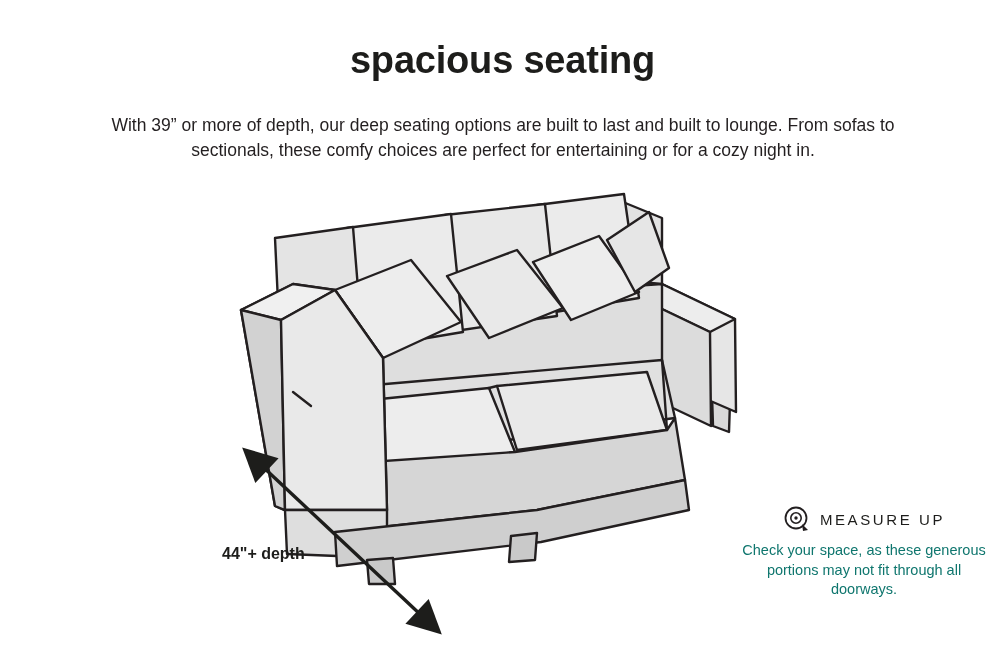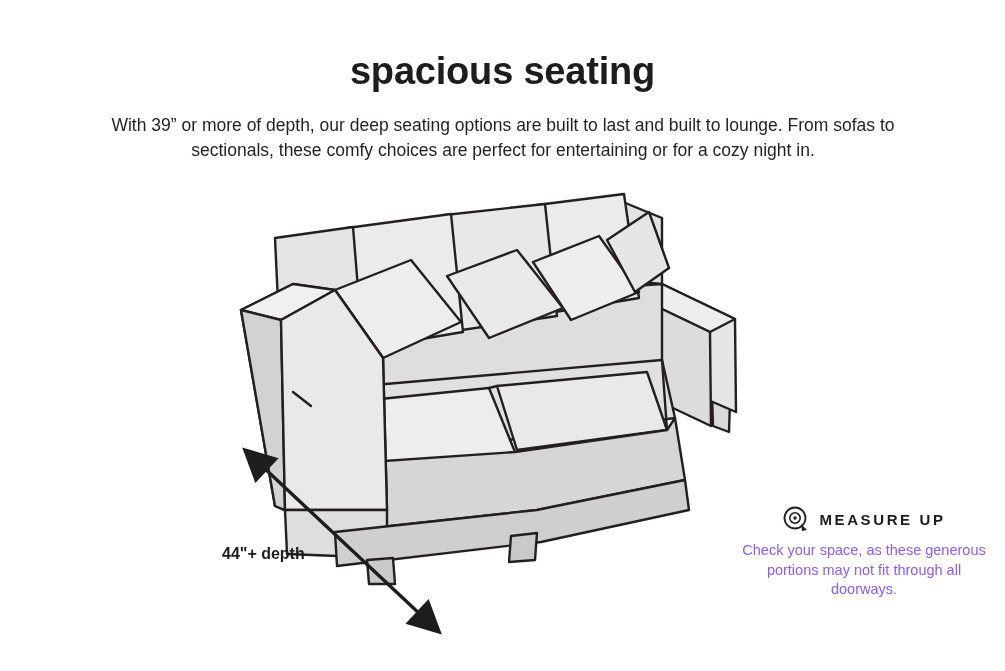--- a/index.html
+++ b/index.html
@@ -13,21 +13,21 @@
   }
   .page {
     position: relative;
     width: 1005px;
     height: 671px;
     background: #ffffff;
     overflow: hidden;
   }
   .title {
     position: absolute;
-    top: 50px;
+    top: 39px;
     left: 0;
     width: 1005px;
     text-align: center;
     font-size: 38px;
     font-weight: bold;
     letter-spacing: -0.2px;
     color: #1d1d1b;
   }
   .subtitle {
     position: absolute;
@@ -63,28 +63,28 @@
   }
   .measure-head {
     display: flex;
     align-items: center;
     justify-content: center;
     gap: 9px;
     margin-bottom: 8px;
   }
   .measure-head .label {
     font-size: 15px;
-    font-weight: bold;
+    font-weight: normal;
     letter-spacing: 2.6px;
     color: #1d1d1b;
   }
   .measure-note {
     font-size: 14.5px;
     line-height: 1.35;
-    color: #8b5cf6;
+    color: #0f766e;
   }
   svg { display: block; overflow: visible; }
 </style>
 </head>
 <body>
 
 <div class="page">
 
   <div class="title">spacious seating</div>
 

